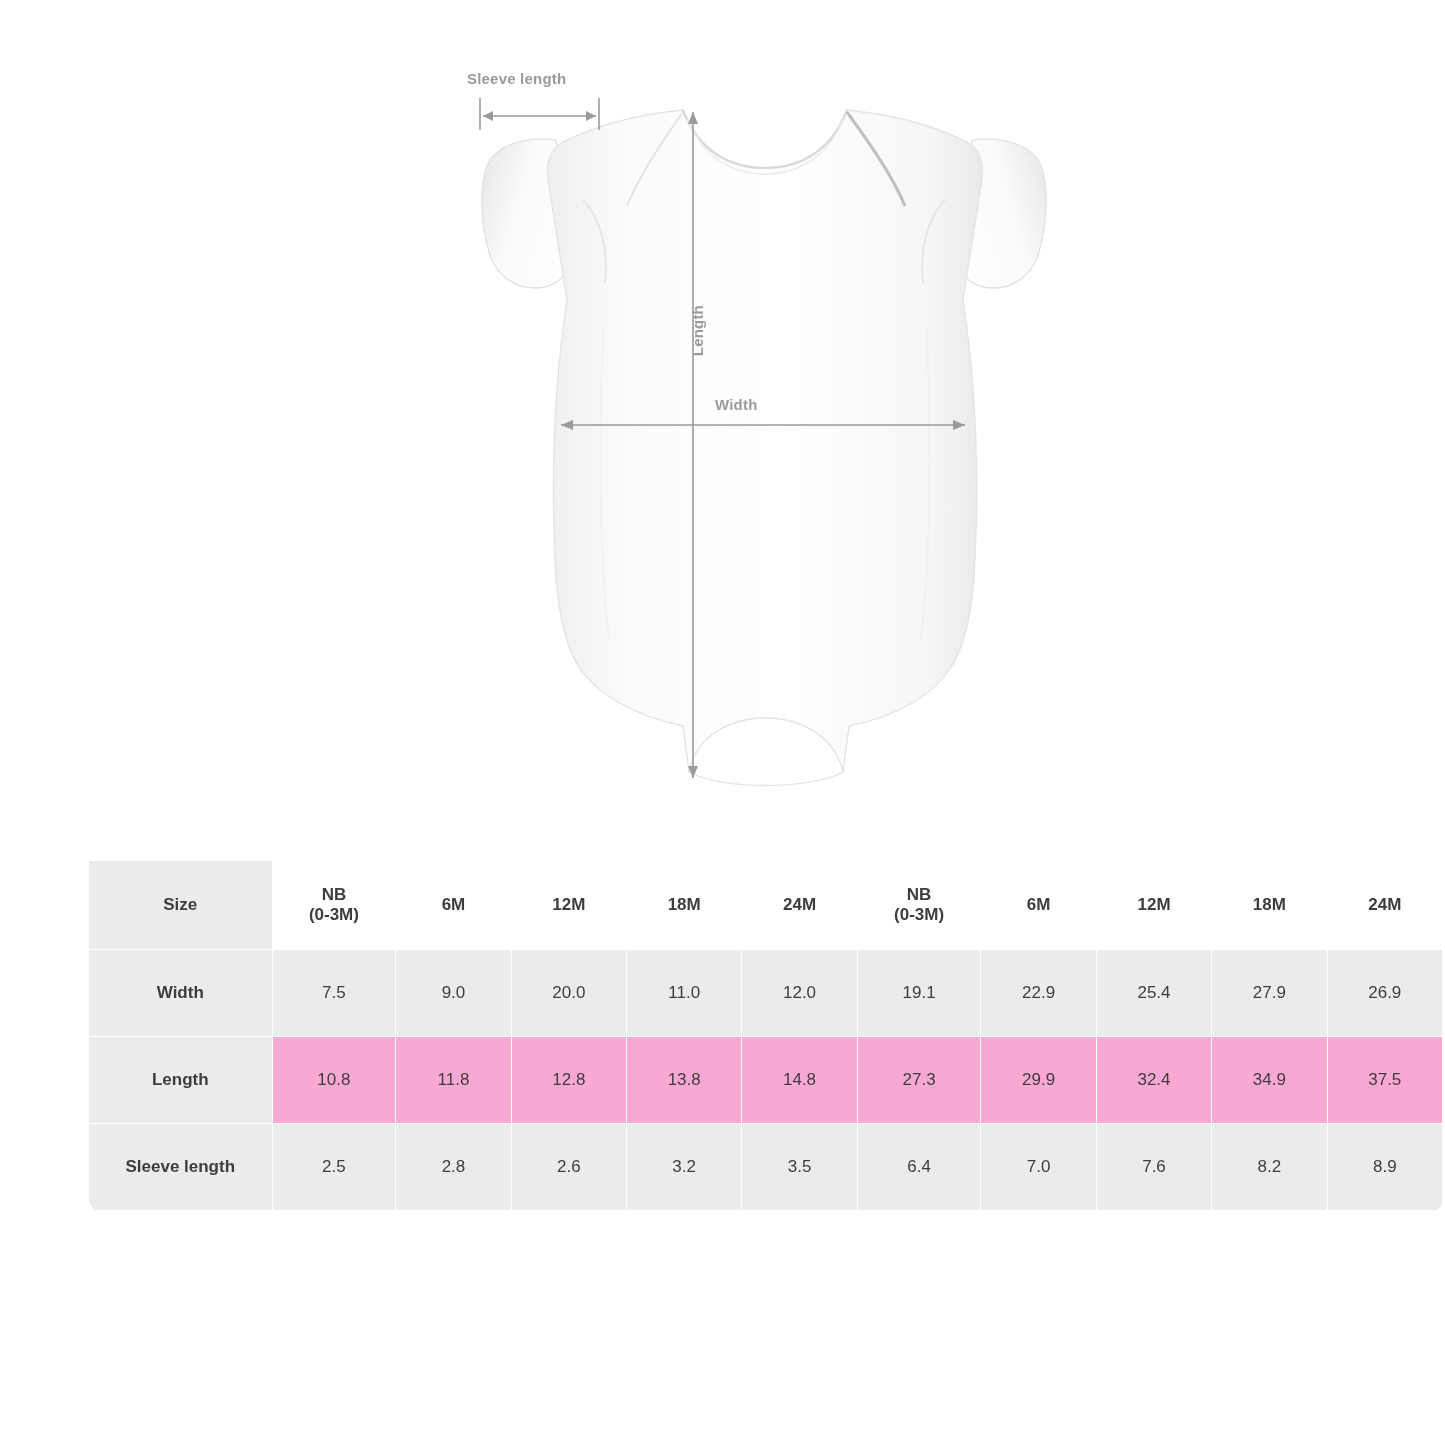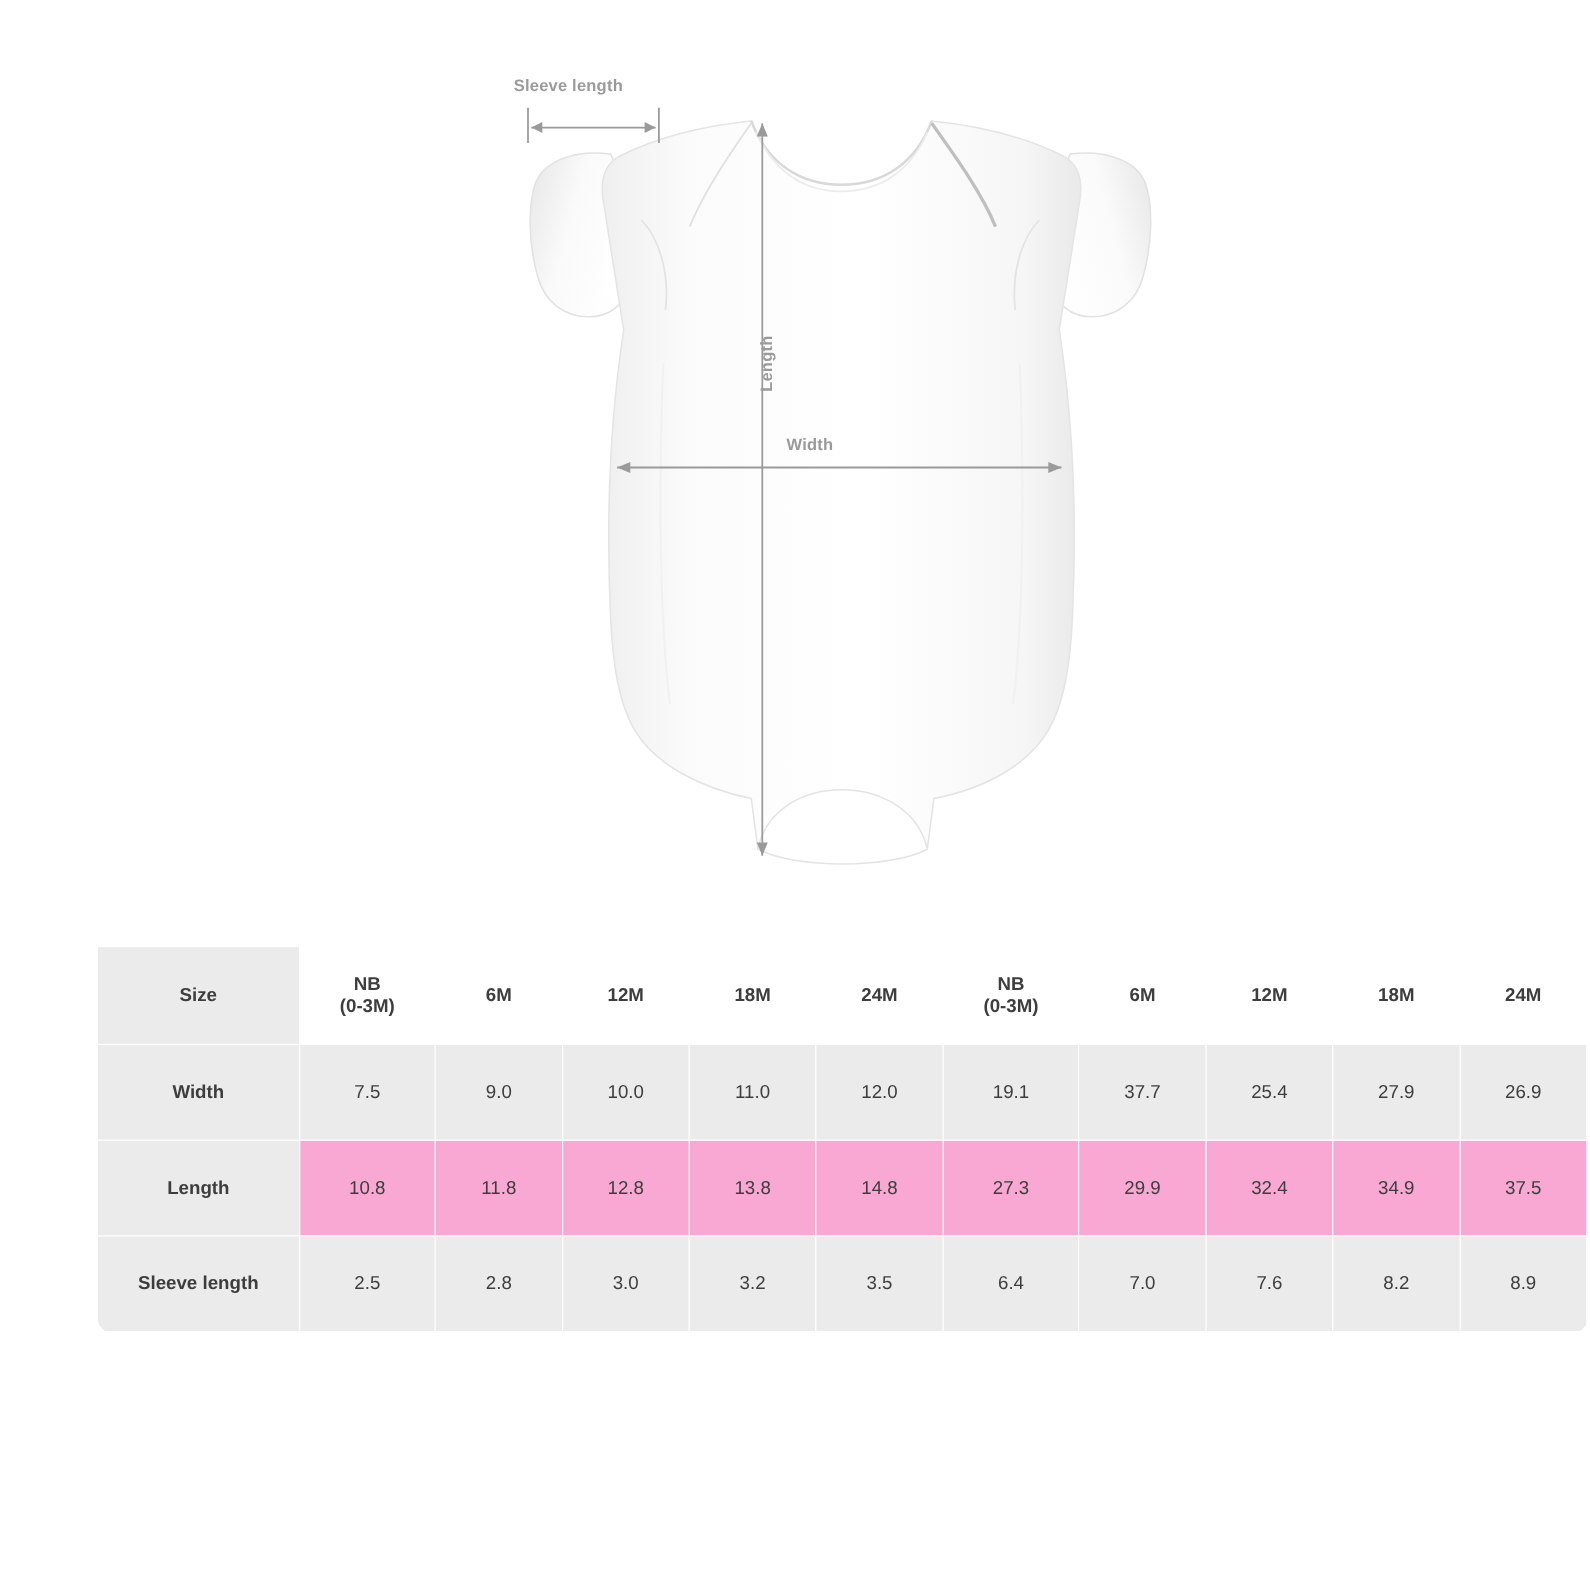--- a/index.html
+++ b/index.html
@@ -287,25 +287,25 @@
           <th>12M</th>
           <th>18M</th>
           <th>24M</th>
         </tr>
       </thead>
       <tbody>
         <tr class="odd">
           <td class="rowhead">Width</td>
           <td>7.5</td>
           <td>9.0</td>
-          <td>10.0</td>
+          <td>20.0</td>
           <td>11.0</td>
           <td>12.0</td>
           <td>19.1</td>
-          <td>37.7</td>
+          <td>22.9</td>
           <td>25.4</td>
           <td>27.9</td>
           <td>26.9</td>
         </tr>
         <tr class="even">
           <td class="rowhead">Length</td>
           <td>10.8</td>
           <td>11.8</td>
           <td>12.8</td>
           <td>13.8</td>
@@ -313,21 +313,21 @@
           <td>27.3</td>
           <td>29.9</td>
           <td>32.4</td>
           <td>34.9</td>
           <td>37.5</td>
         </tr>
         <tr class="odd">
           <td class="rowhead">Sleeve length</td>
           <td>2.5</td>
           <td>2.8</td>
-          <td>3.0</td>
+          <td>2.6</td>
           <td>3.2</td>
           <td>3.5</td>
           <td>6.4</td>
           <td>7.0</td>
           <td>7.6</td>
           <td>8.2</td>
           <td>8.9</td>
         </tr>
       </tbody>
     </table>

